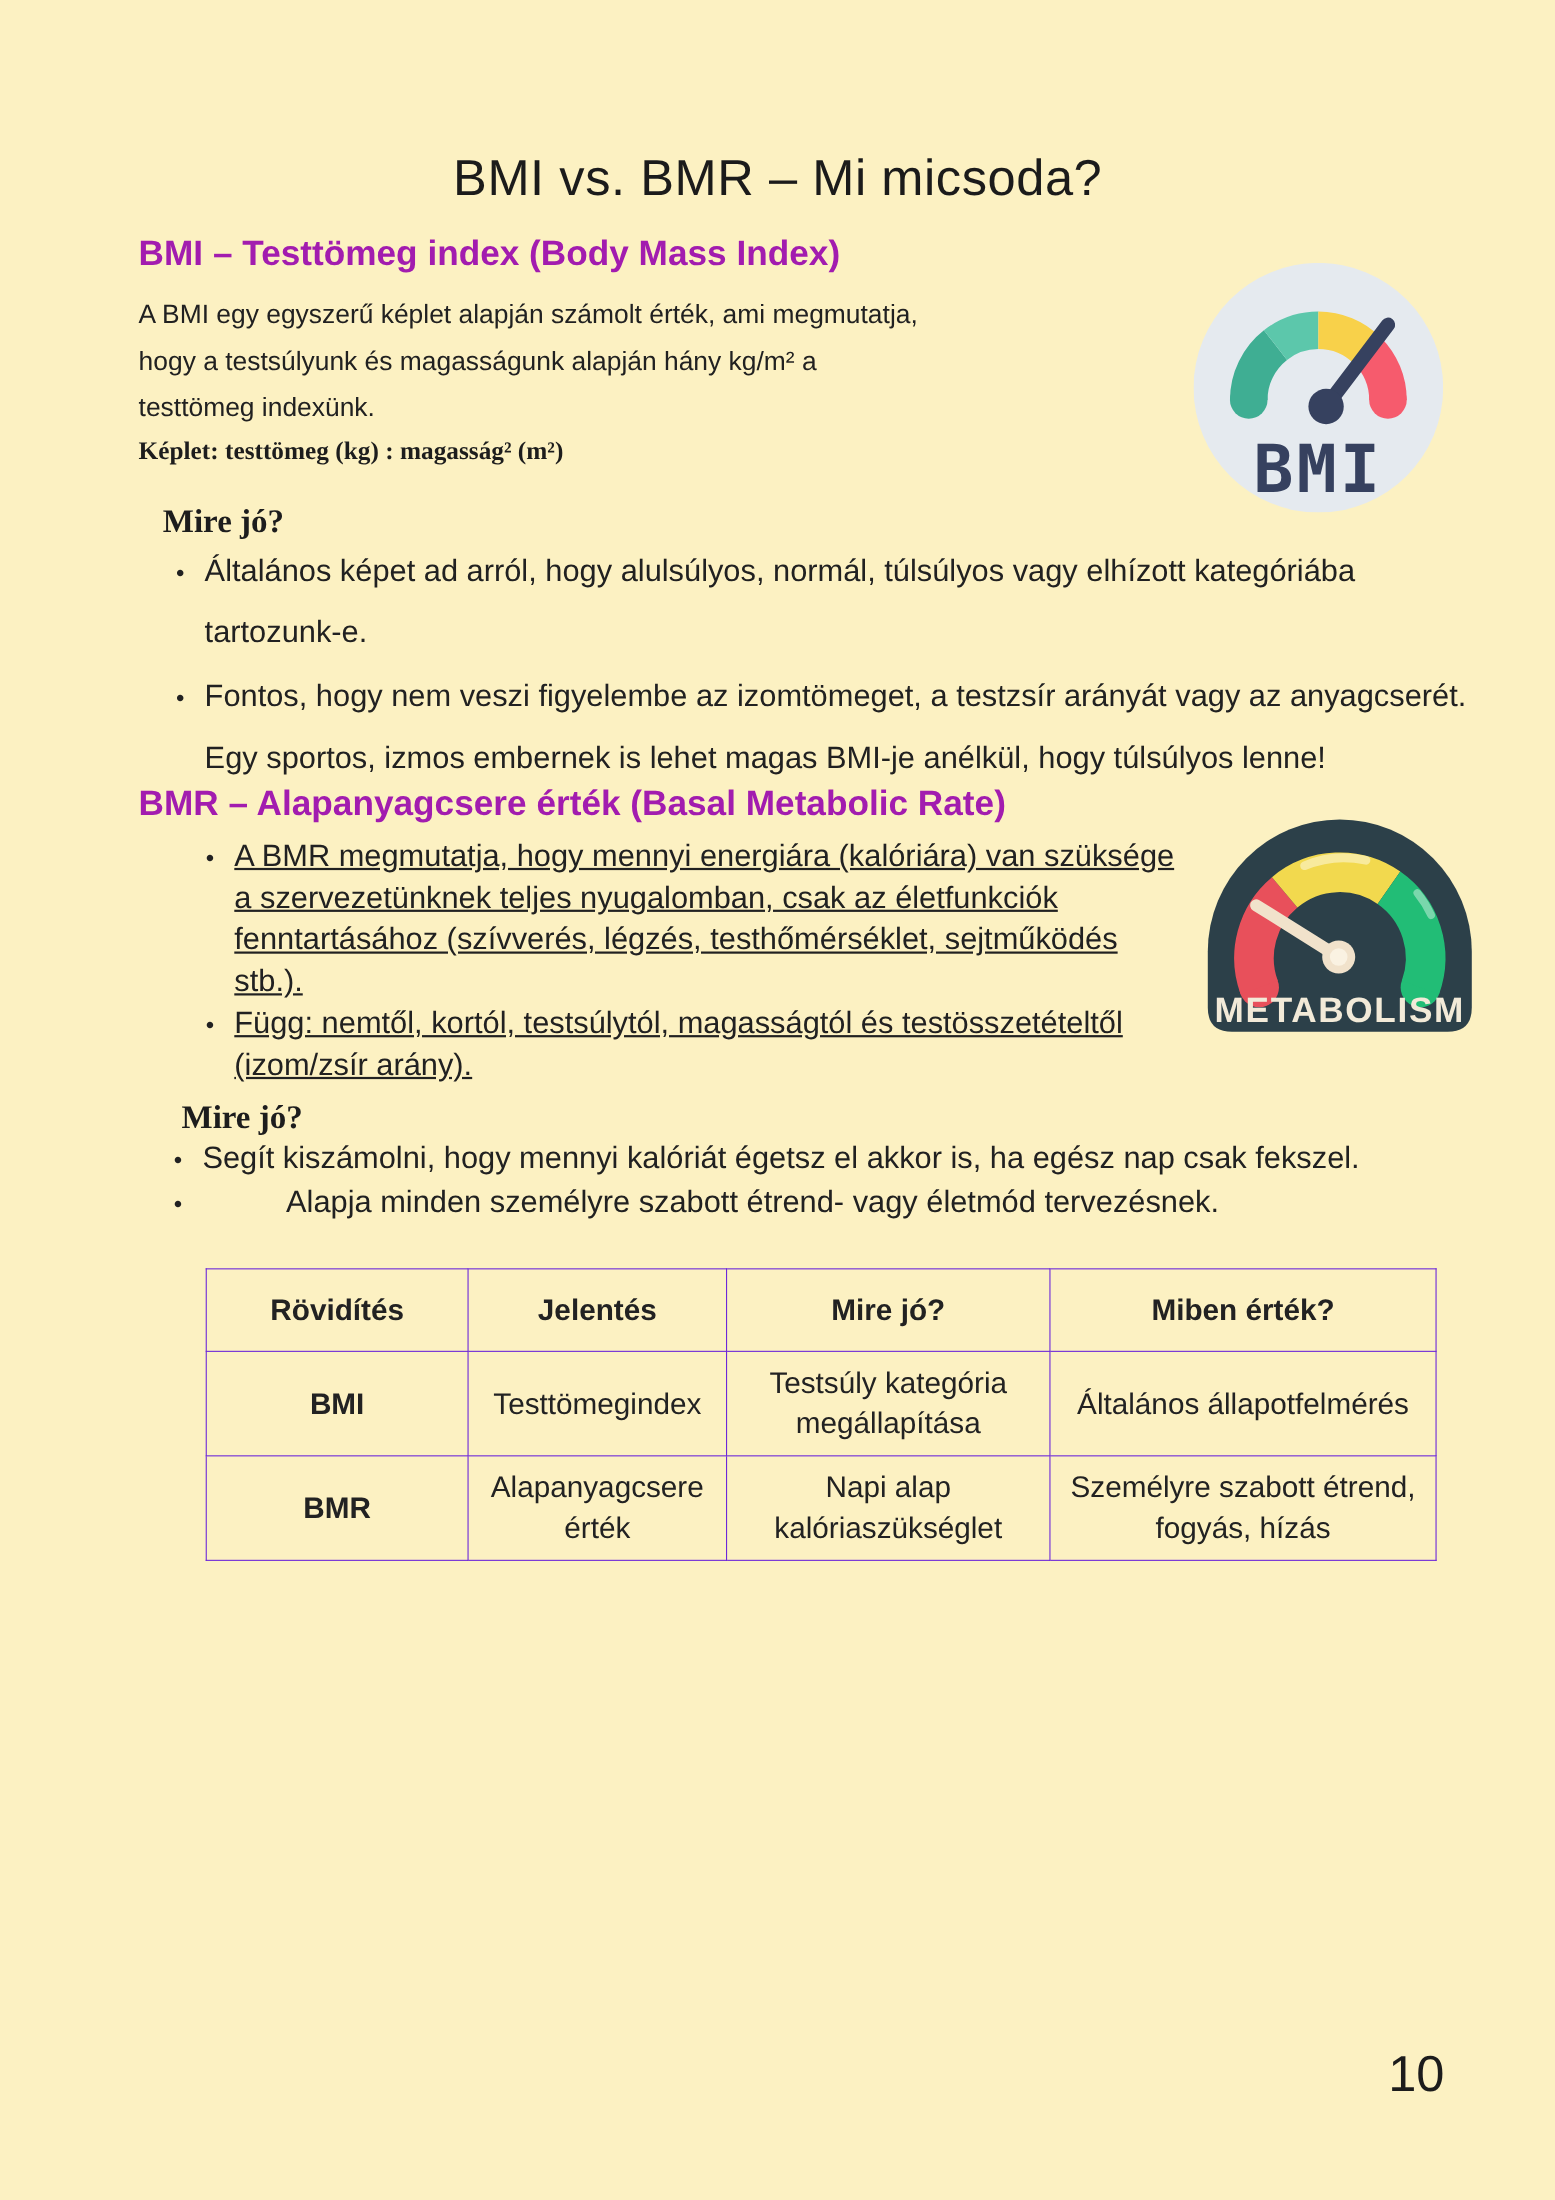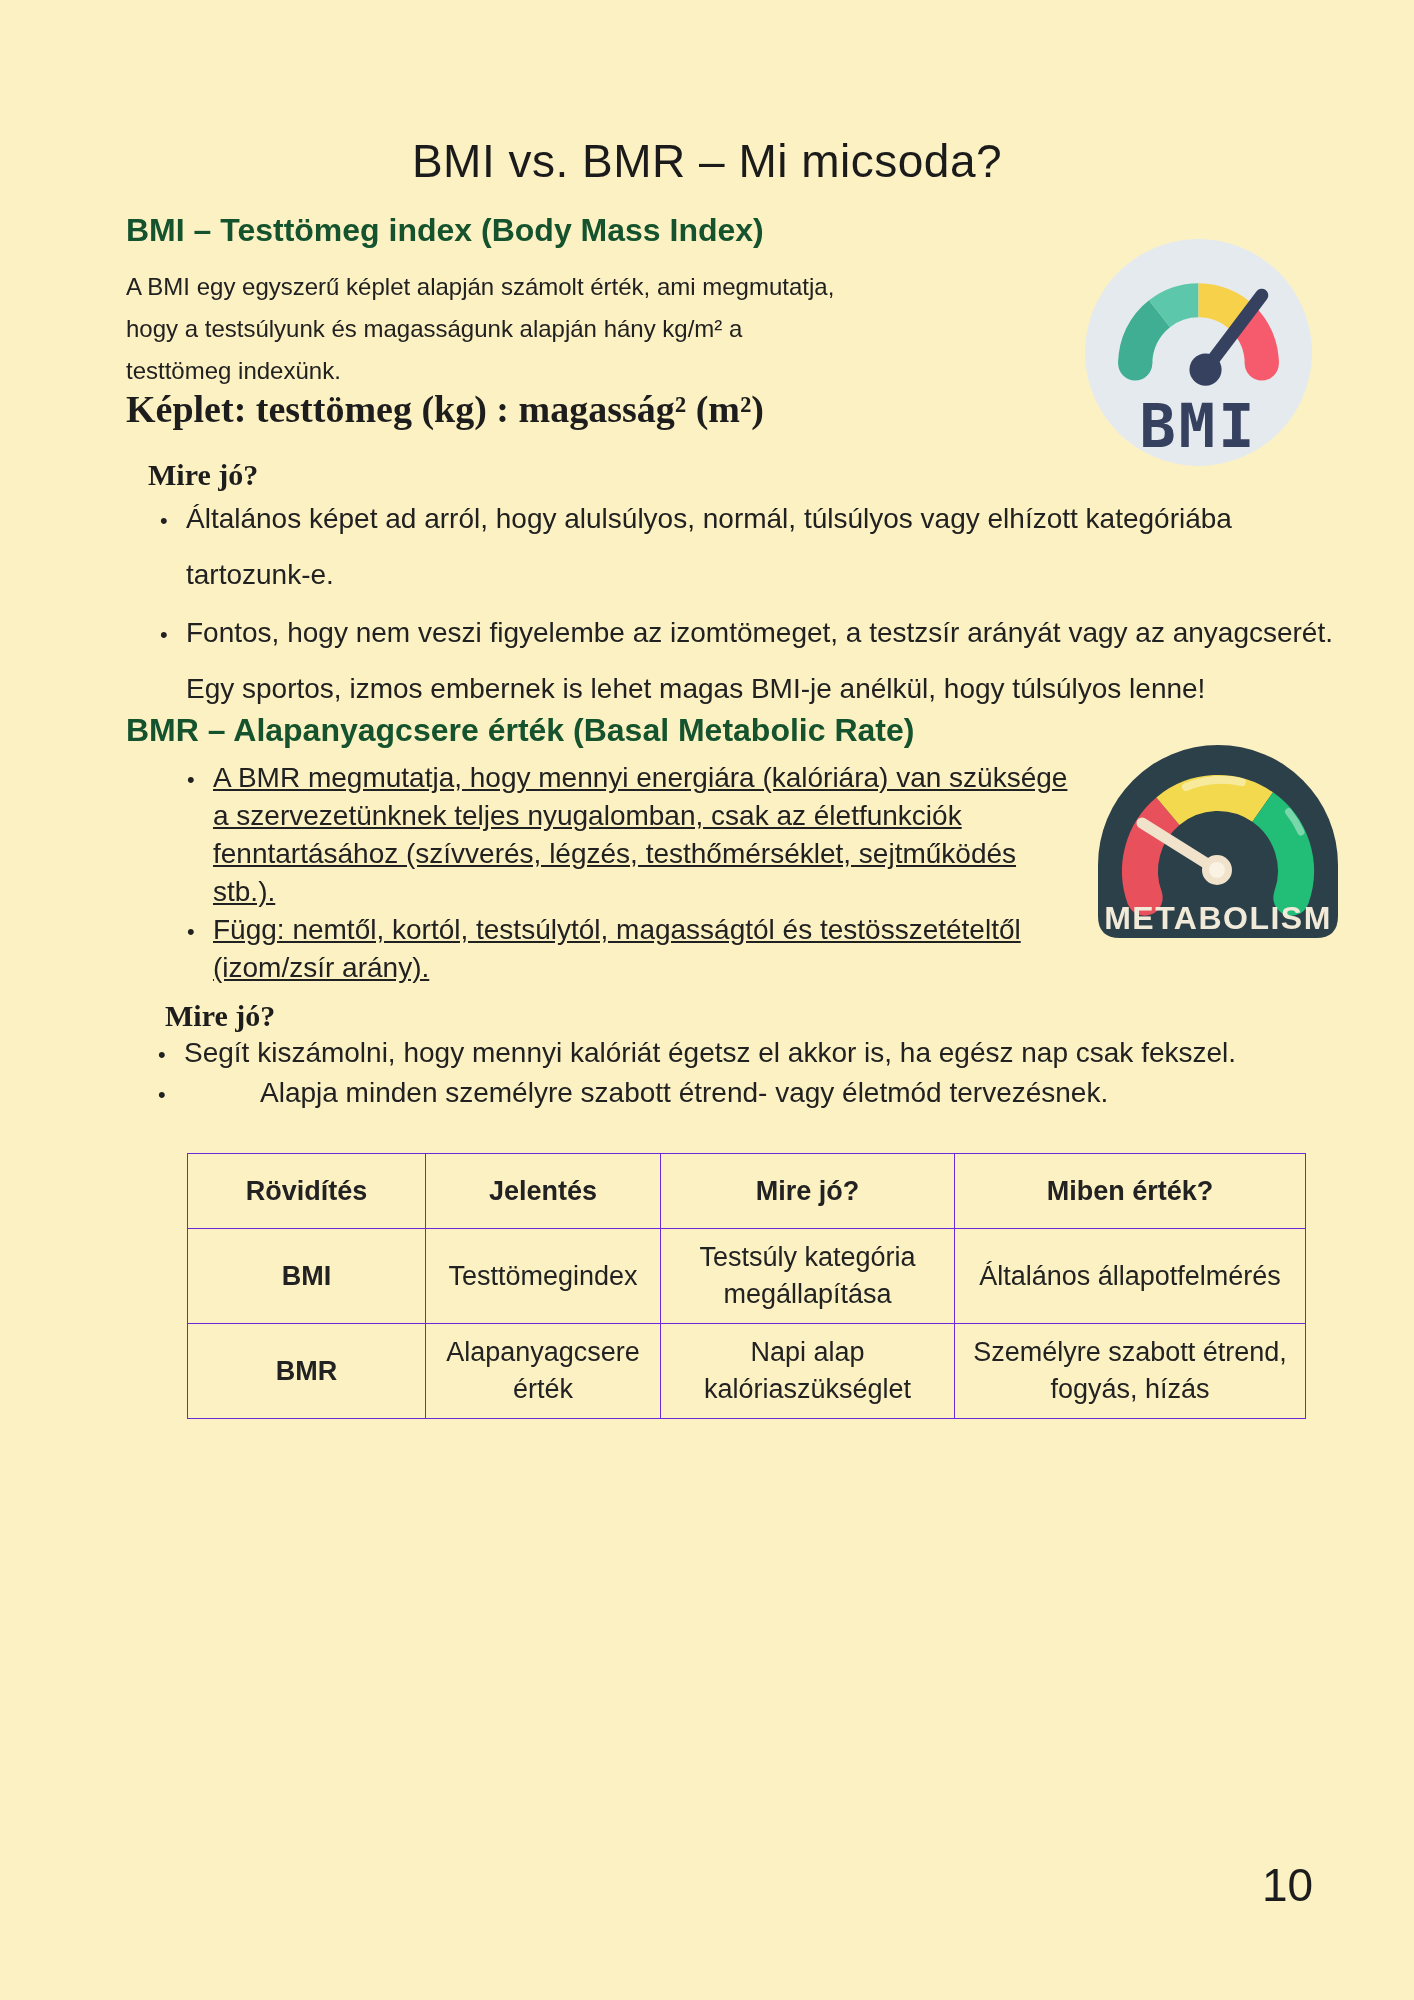--- a/index.html
+++ b/index.html
@@ -18,30 +18,30 @@
   .title {
     top:134px; left:0; width:100%;
     text-align:center;
     font-size:46px; font-weight:normal;
     color:#1b1b1b;
     letter-spacing:0.5px;
   }
   .h-section {
     left:126px;
     font-size:32px; font-weight:bold;
-    color:#14532d;
+    color:#a21caf;
   }
   .intro {
     left:126px; top:266px; width:710px;
     font-size:24px; line-height:42px;
   }
   .formula {
-    left:126px; top:387px;
+    left:126px; top:397px;
     font-family:"Liberation Serif", serif;
-    font-weight:bold; font-size:38px;
+    font-weight:bold; font-size:23px;
     color:#1d1d1d;
   }
   .mirejo {
     font-family:"Liberation Serif", serif;
     font-weight:bold; font-size:30px;
     color:#1d1d1d;
   }
 
   ul.blist {
     margin:0; padding:0 0 0 28px;

